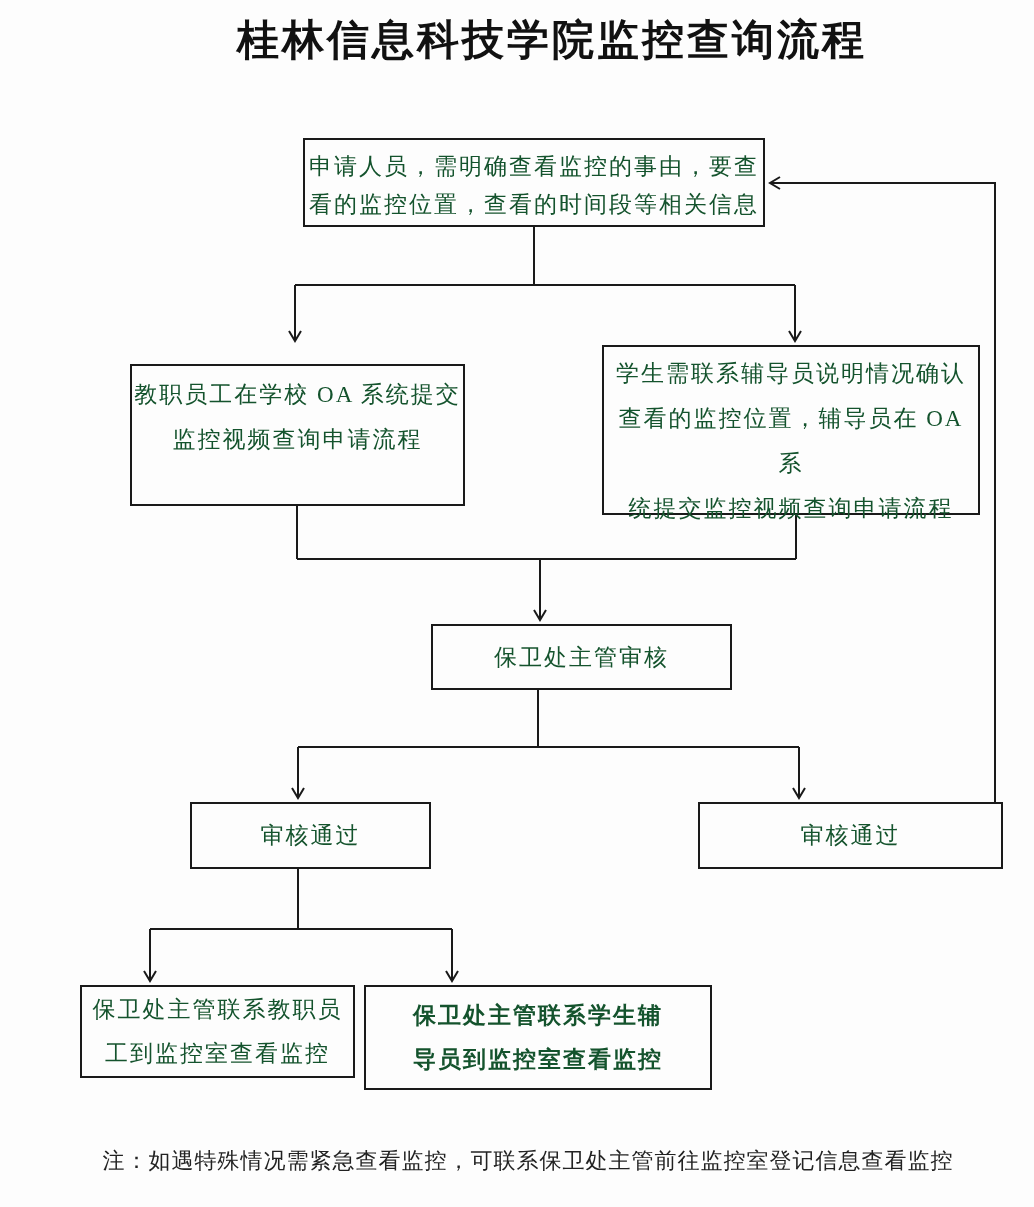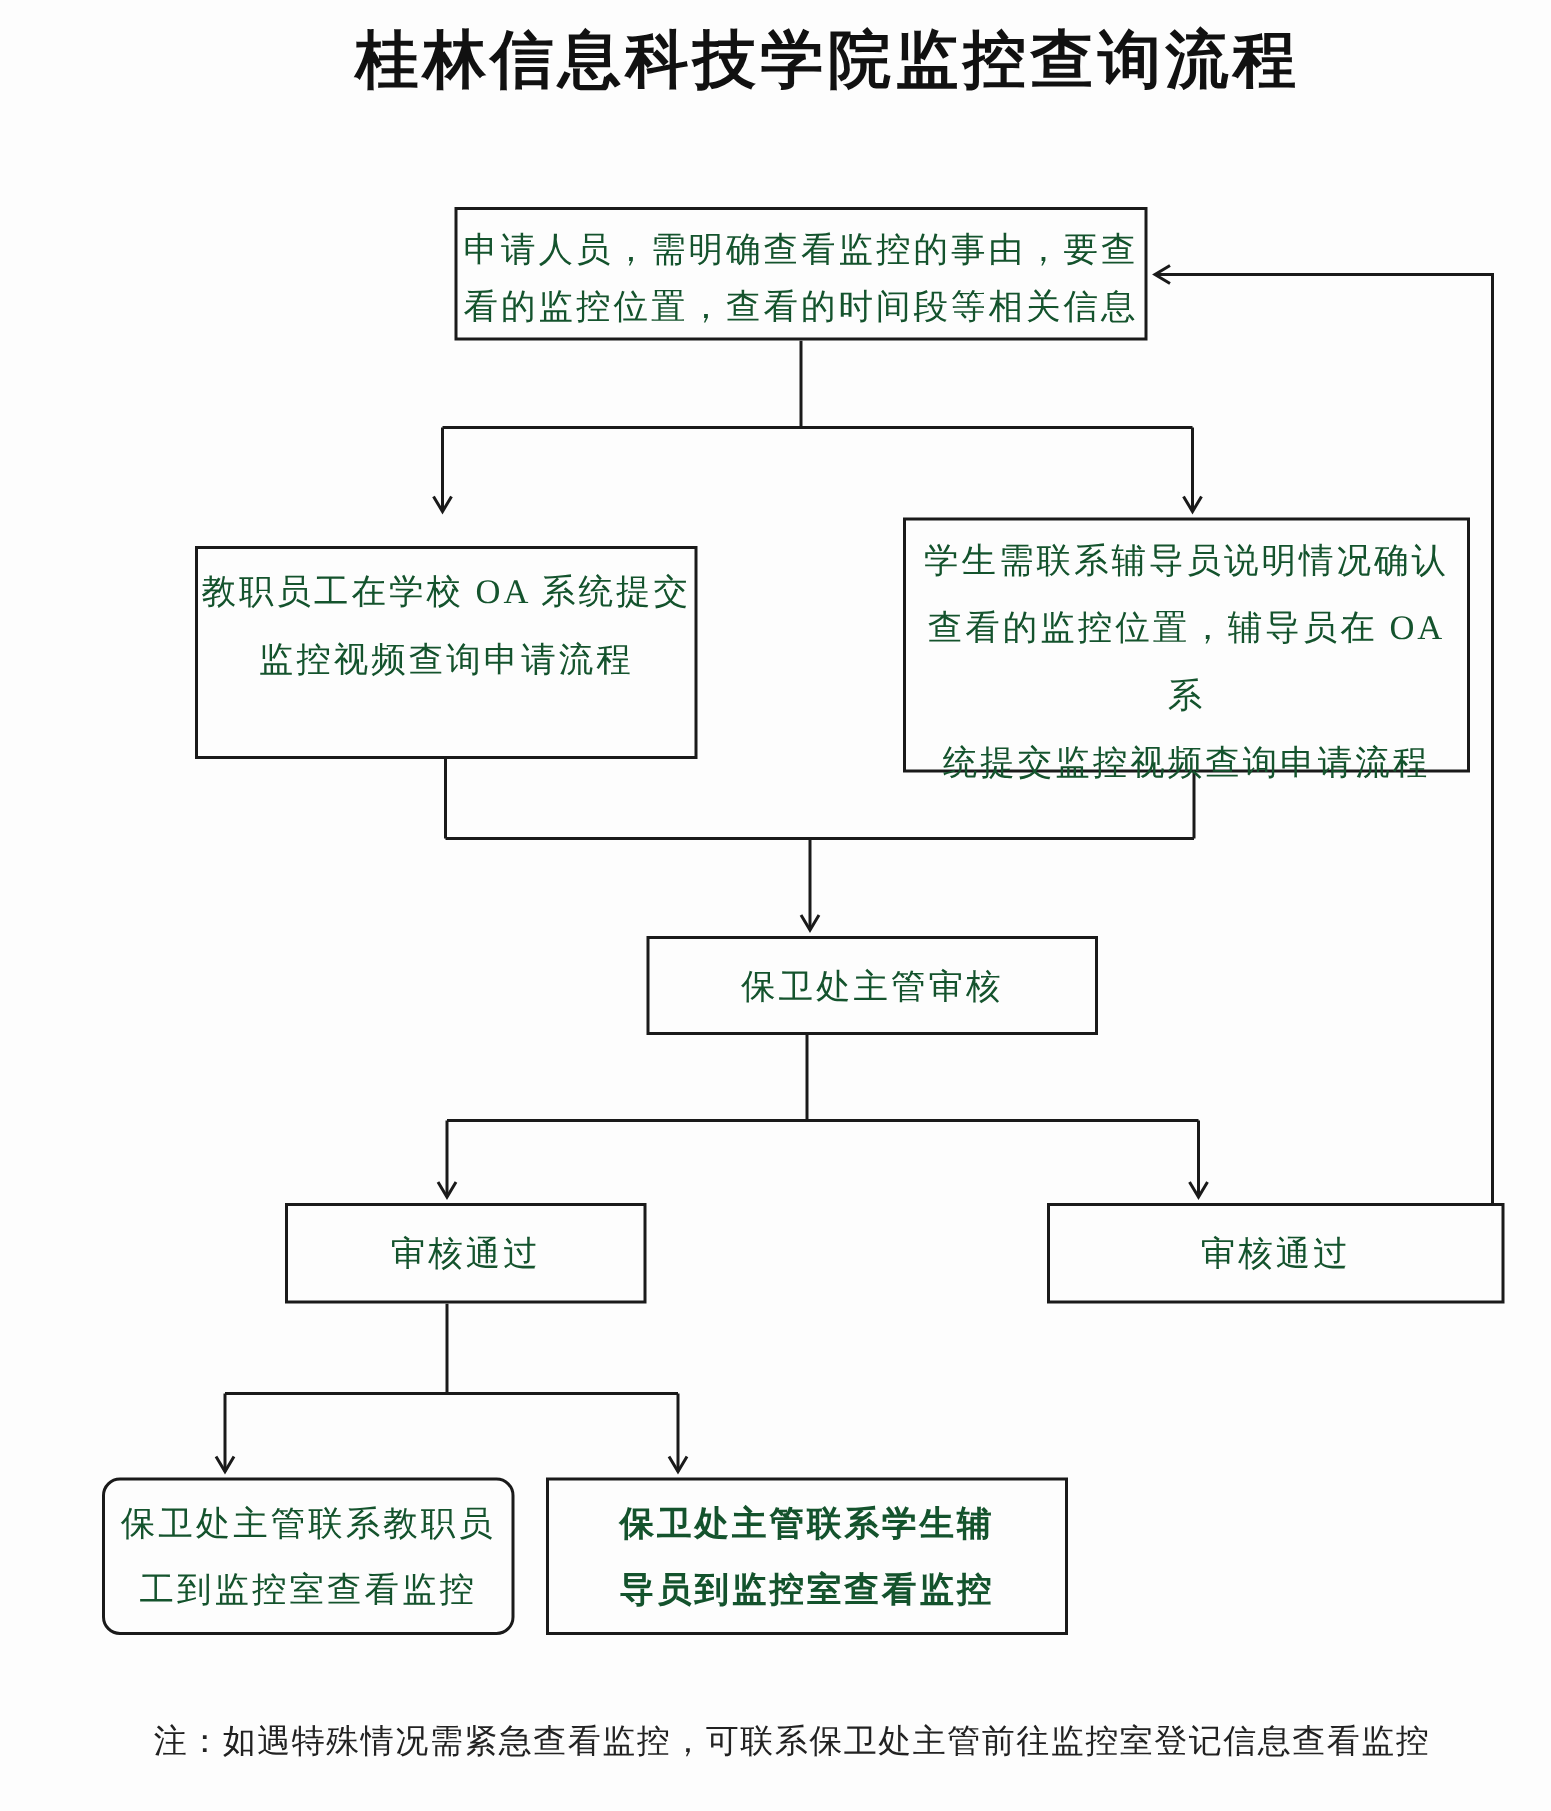--- a/index.html
+++ b/index.html
@@ -24,21 +24,21 @@
     white-space:pre-line;text-align:center;
   }
   .node.toppad{padding-top:8px;}
   .node.center{display:flex;align-items:center;justify-content:center;margin-left:44px;}
   #node-apply{left:303px;top:138px;width:462px;height:89px;line-height:38px;}
   #node-staff{left:130px;top:364px;width:335px;height:142px;line-height:45px;padding-top:6px;}
   #node-student{left:602px;top:345px;width:378px;height:170px;line-height:45px;padding-top:4px;}
   #node-review{left:387px;top:624px;width:301px;height:66px;}
   #node-approved{left:146px;top:802px;width:241px;height:67px;}
   #node-inaccurate{left:654px;top:802px;width:305px;height:67px;}
-  #node-contact-staff{left:24px;top:985px;width:275px;height:105px;line-height:44px;border-radius:12px;}
+  #node-contact-staff{left:36px;top:985px;width:275px;height:93px;line-height:44px;}
   #node-contact-student{left:320px;top:985px;width:348px;height:105px;line-height:44px;font-weight:bold;}
   .note{
     position:absolute;top:1146px;left:0;width:1034px;
     text-align:center;font-size:22px;letter-spacing:1px;color:#222;
     white-space:nowrap;
     margin-left:11px;
   }
 </style>
 </head>
 <body>

